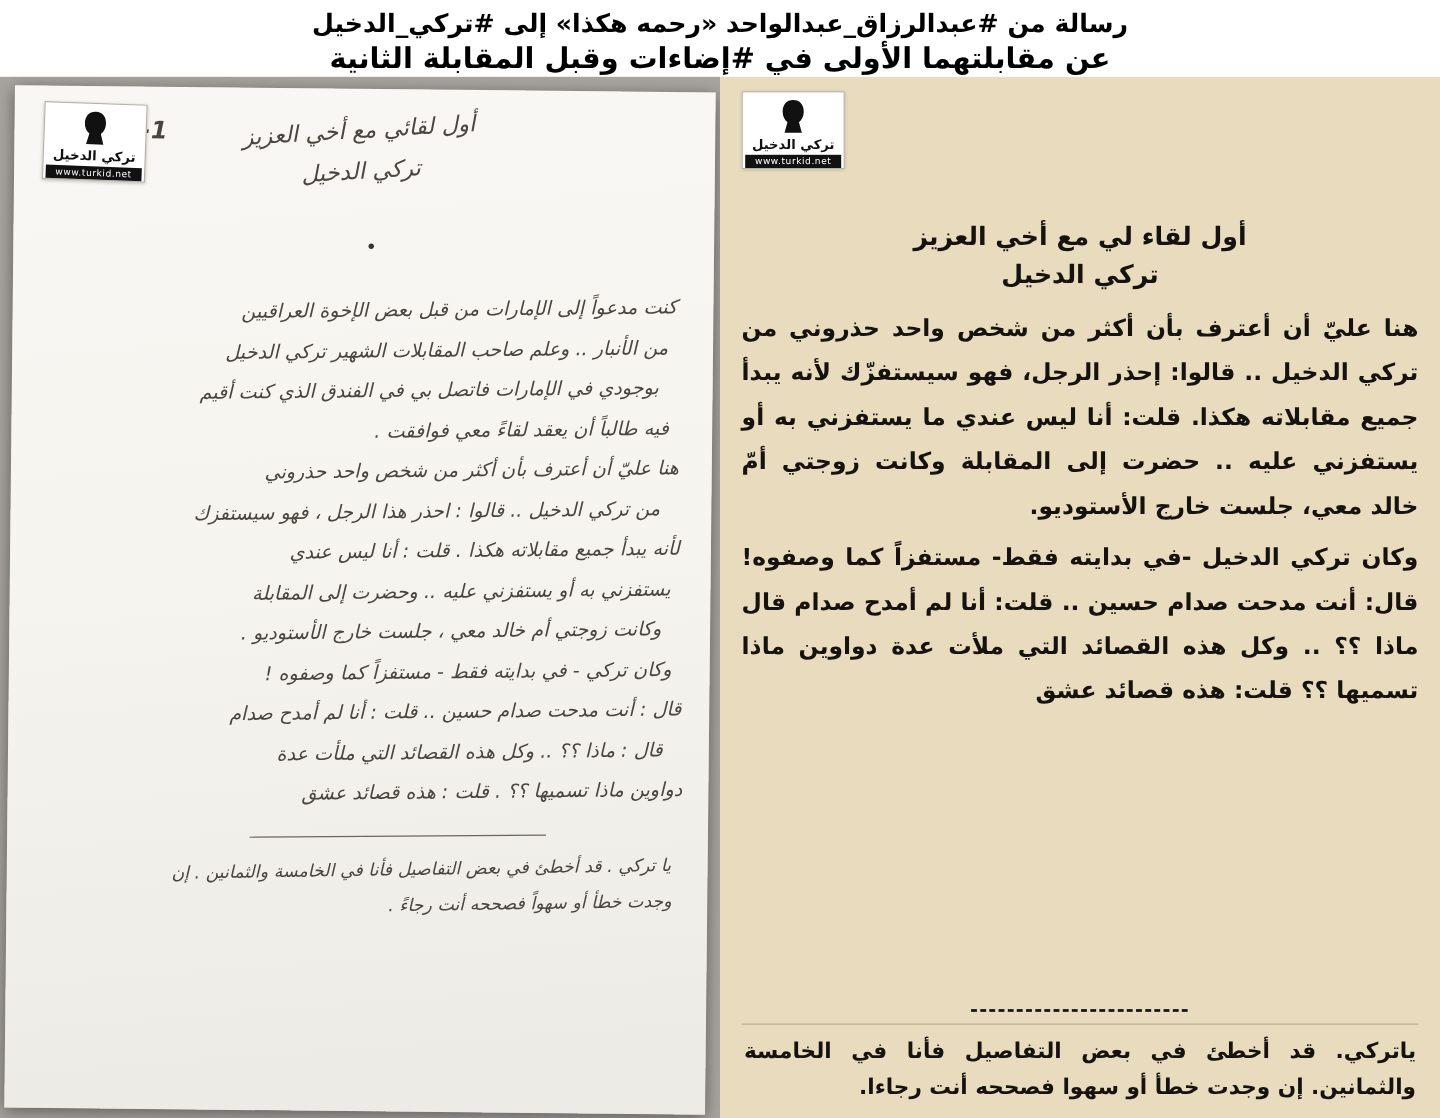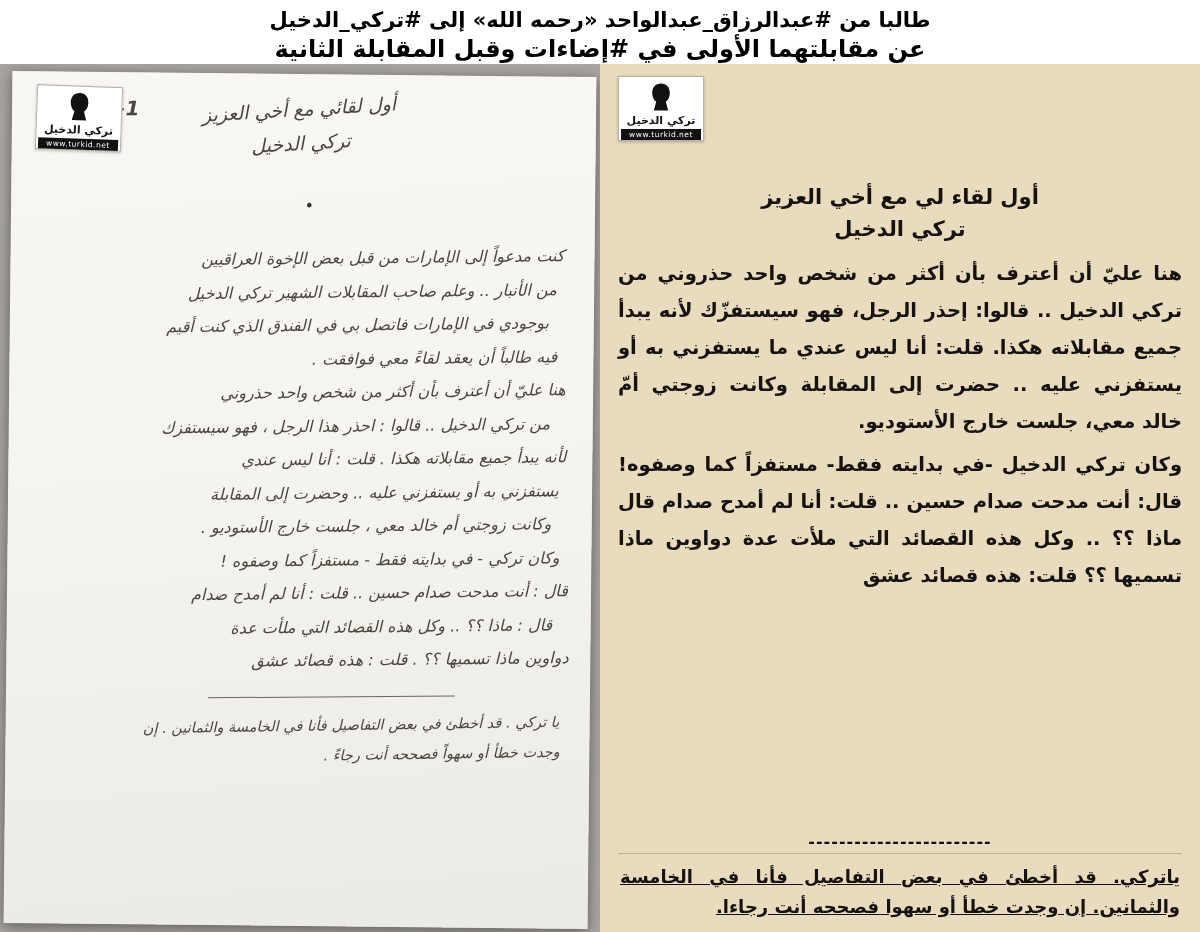--- a/index.html
+++ b/index.html
@@ -54,30 +54,30 @@
   .panel{position:relative;width:600px;height:868px;background:var(--panel-bg);
          padding:10px 18px 0 18px;direction:rtl;color:var(--ink);display:flex;flex-direction:column;}
   .panel-head{position:relative;height:84px;}
   .panel-page-label{position:absolute;right:578px;top:14px;font-size:19px;font-weight:bold;direction:ltr;}
   .panel-head .panel-page-label{right:auto;left:4px;}
   .panel-logo{position:absolute;left:0;top:2px;}
   .panel-title{text-align:center;font-size:21px;font-weight:bold;line-height:32px;margin-bottom:10px;margin-top:23px;}
   .panel-body{flex:1;}
   .panel-body p{font-size:19.5px;font-weight:bold;line-height:37px;text-align:justify;margin-bottom:6px;}
   .divider-dashes{font-size:16px;font-weight:bold;letter-spacing:1px;text-align:center;direction:ltr;margin:4px 0 2px 0;color:#111;}
-  .panel-footer{border-top:1px solid rgba(60,50,30,.25);padding:8px 2px 10px 2px;text-decoration:underline;}
+  .panel-footer{border-top:1px solid rgba(60,50,30,.25);padding:8px 2px 10px 2px;}
   .panel-footer p{font-size:18px;font-weight:bold;line-height:30px;text-align:justify;}
 </style>
 </head>
 <body>
 
 <div class="page">
 
   <div class="top-header">
-    <div class="h1">طالبا من #عبدالرزاق_عبدالواحد «رحمه الله» إلى #تركي_الدخيل</div>
+    <div class="h1">رسالة من #عبدالرزاق_عبدالواحد «رحمه هكذا» إلى #تركي_الدخيل</div>
     <div class="h2">عن مقابلتهما الأولى في #إضاءات وقبل المقابلة الثانية</div>
   </div>
 
   <div class="content">
 
     <div class="photo">
       <div class="paper">
         <div class="paper-head">
           <div class="paper-page-label hw">6-1</div>
           <div class="paper-title hw">

